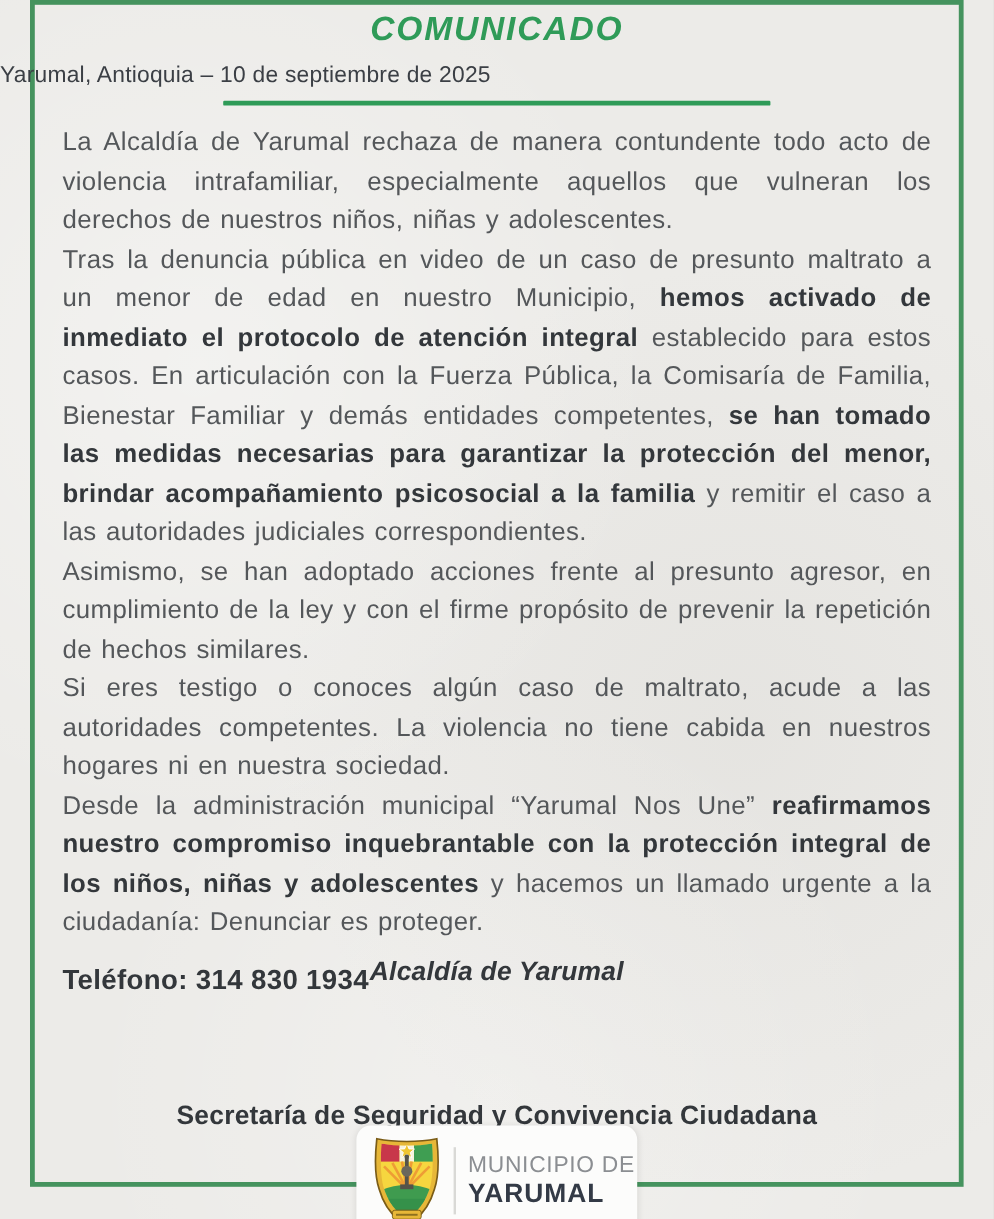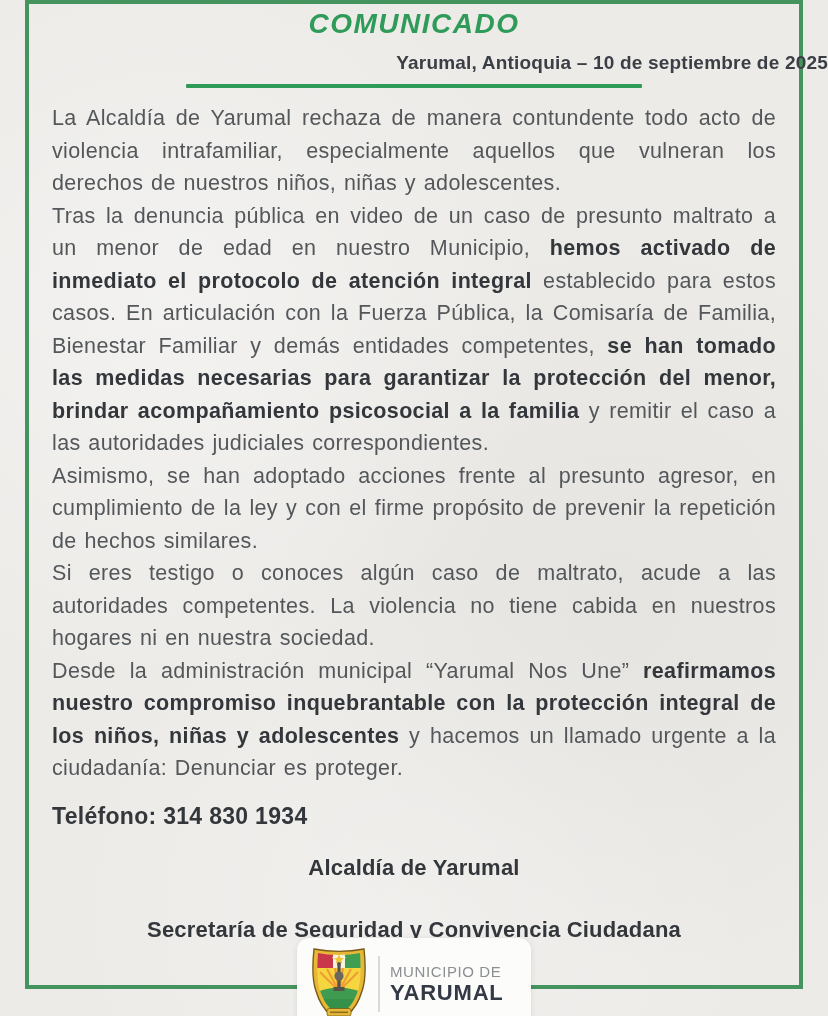--- a/index.html
+++ b/index.html
@@ -34,23 +34,23 @@
     text-align:center;
     font-size:28px;
     font-weight:800;
     letter-spacing:1.5px;
     color:var(--accent-green,#2f9b58);
     font-style:italic;
   }
   .dateline{
     position:absolute;
     left:0; top:52px; width:100%;
-    text-align:right;
+    text-align:left;
     font-size:19px;
-    font-weight:700;
+    font-weight:400;
     letter-spacing:.2px;
     color:var(--heading-dark,#3b3f45);
   }
   .header-divider{
     position:absolute;
     left:50%; top:84px;
     transform:translateX(-50%);
     width:456px; height:4px;
     background:var(--accent-green,#2f9b58);
     border-radius:1px;
@@ -81,21 +81,21 @@
   }
   .org-line{
     position:absolute;
     left:0; width:100%;
     text-align:center;
     font-size:22px;
     font-weight:700;
     letter-spacing:.2px;
     color:var(--text-bold,#33373b);
   }
-  .org-name{top:855px;}
+  .org-name{top:797px;font-style:italic;}
   .org-dept{top:869px;margin-top:48px;}
   .logo-card{
     position:absolute;
     left:50%; top:938px;
     transform:translateX(-50%);
     width:234px; height:92px;
     background:var(--card-white,#fcfcfb);
     border-radius:12px;
     box-shadow:0 1px 6px rgba(0,0,0,.10);
     display:flex;
@@ -105,21 +105,21 @@
   }
   .crest{flex:0 0 auto; display:block;}
   .logo-divider{
     width:2px; height:56px;
     background:#d9d9d6;
     margin:0 10px 0 9px;
     flex:0 0 auto;
   }
   .logo-text{display:flex; flex-direction:column; line-height:1.05;}
   .logo-line1{
-    font-size:15px;
+    font-size:19px;
     font-weight:400;
     letter-spacing:.6px;
     color:var(--logo-gray,#8b8e92);
   }
   .logo-line2{
     font-size:22px;
     font-weight:800;
     letter-spacing:.8px;
     color:var(--logo-navy,#333a46);
     margin-top:1px;

